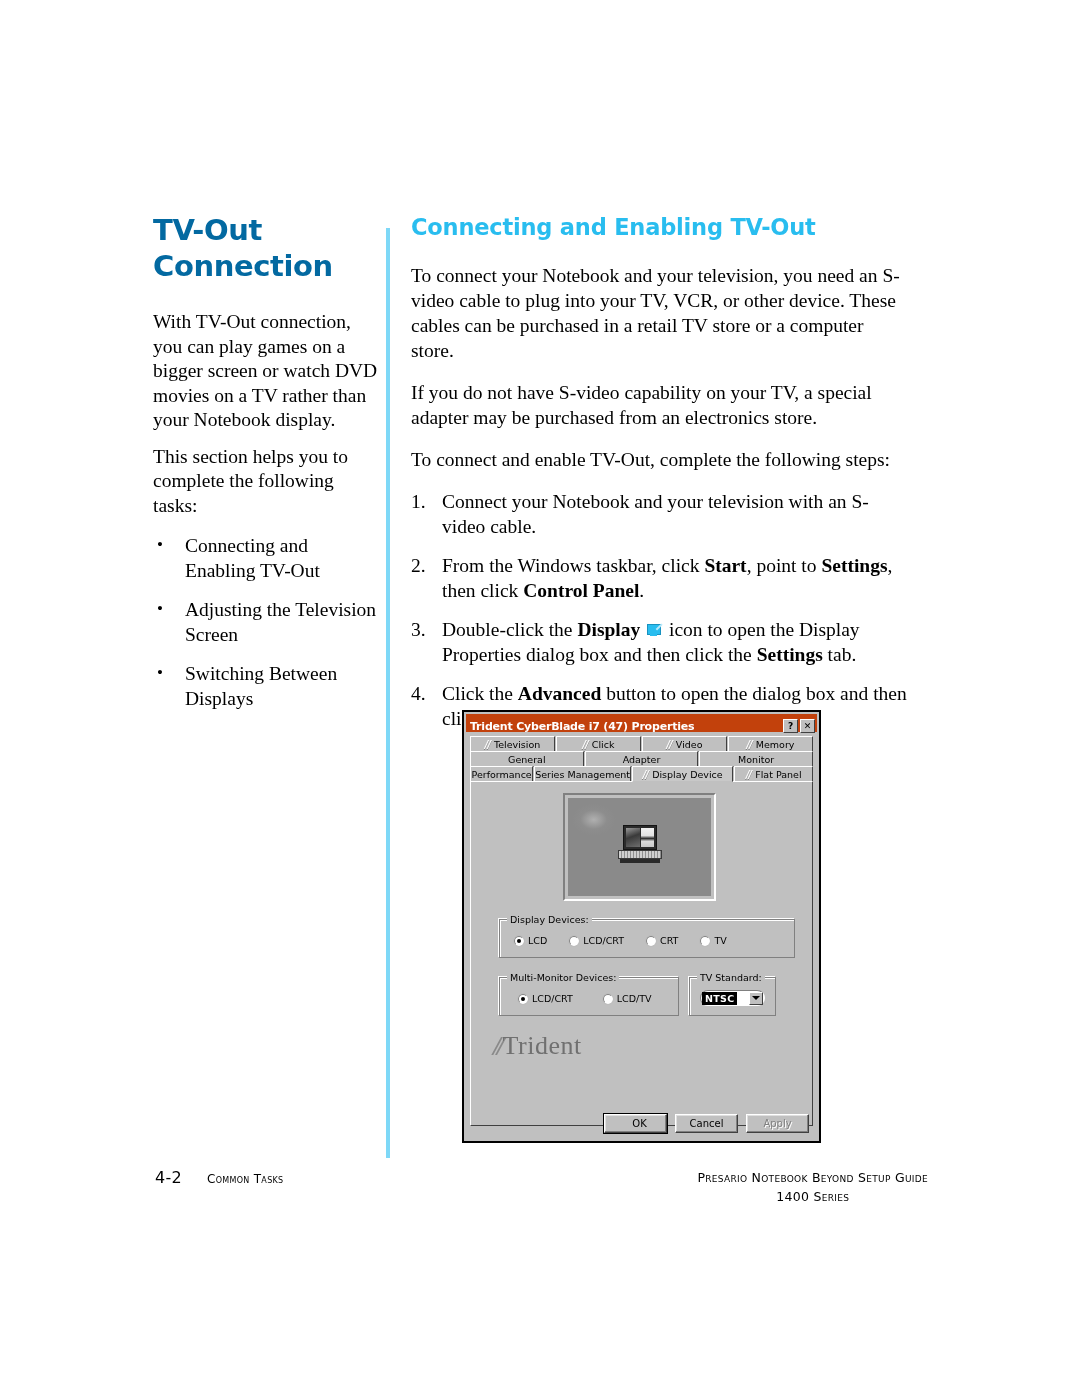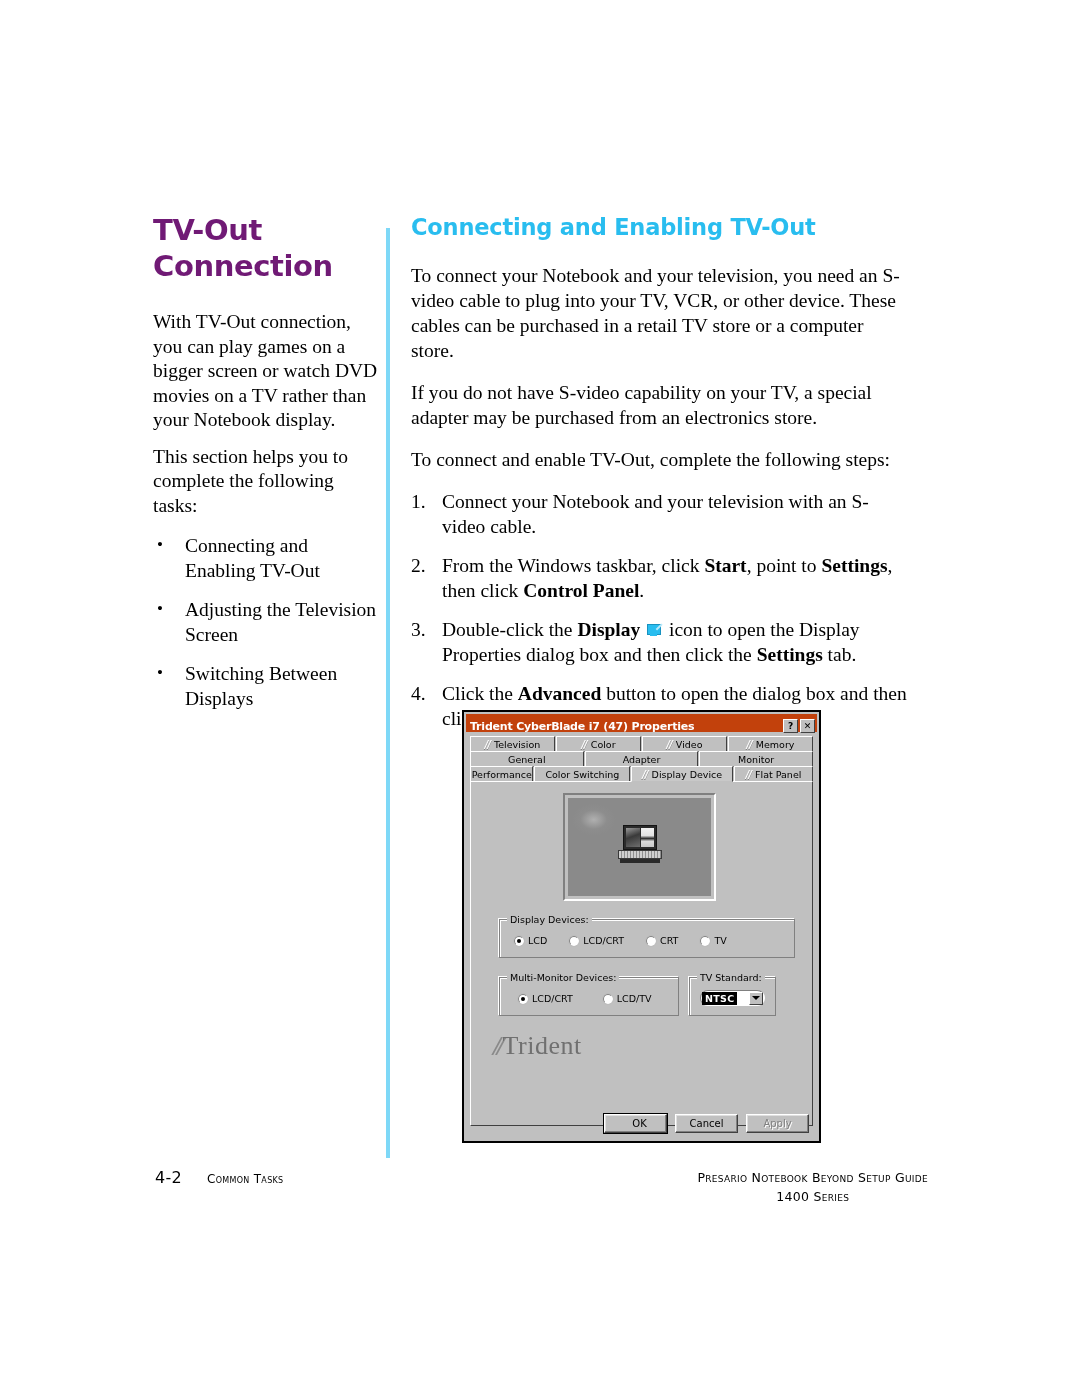--- a/index.html
+++ b/index.html
@@ -41,21 +41,21 @@
     left: 153px;
     top: 212px;
     width: 230px;
   }
   #sidebar h1 {
     margin: 0 0 26px 0;
     font-family: "DejaVu Sans", sans-serif;
     font-weight: bold;
     font-size: 29px;
     line-height: 36px;
-    color: #701a75;
+    color: #0369a1;
     letter-spacing: -0.4px;
   }
   .side-p {
     font-size: 19.5px;
     line-height: 24.5px;
     margin: 0 0 12px 0;
   }
   .side-bullets {
     margin: 16px 0 0 0;
     padding: 0;
@@ -586,21 +586,21 @@
 
     <div id="tabstrip">
 
       <div class="tabrow">
         <div class="tab">
           <span class="slashes">//</span>
           <span>Television</span>
         </div>
         <div class="tab">
           <span class="slashes">//</span>
-          <span>Color</span>
+          <span>Click</span>
         </div>
         <div class="tab">
           <span class="slashes">//</span>
           <span>Video</span>
         </div>
         <div class="tab">
           <span class="slashes">//</span>
           <span>Memory</span>
         </div>
       </div>
@@ -615,21 +615,21 @@
         <div class="tab">
           <span>Monitor</span>
         </div>
       </div>
 
       <div class="tabrow">
         <div class="tab" style="flex:0.80">
           <span>Performance</span>
         </div>
         <div class="tab" style="flex:1.22">
-          <span>Color Switching</span>
+          <span>Series Management</span>
         </div>
         <div class="tab active" style="flex:1.30">
           <span class="slashes">//</span>
           <span>Display Device</span>
         </div>
         <div class="tab" style="flex:1.00">
           <span class="slashes">//</span>
           <span>Flat Panel</span>
         </div>
       </div>

